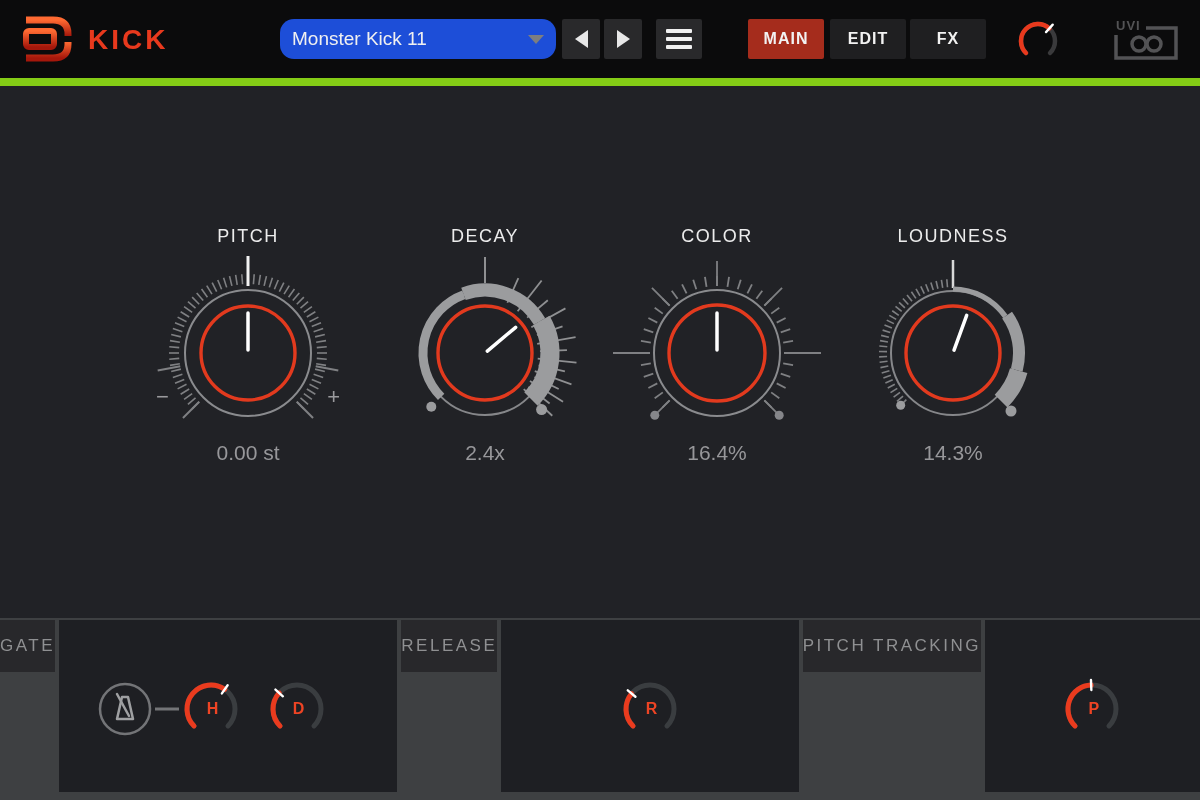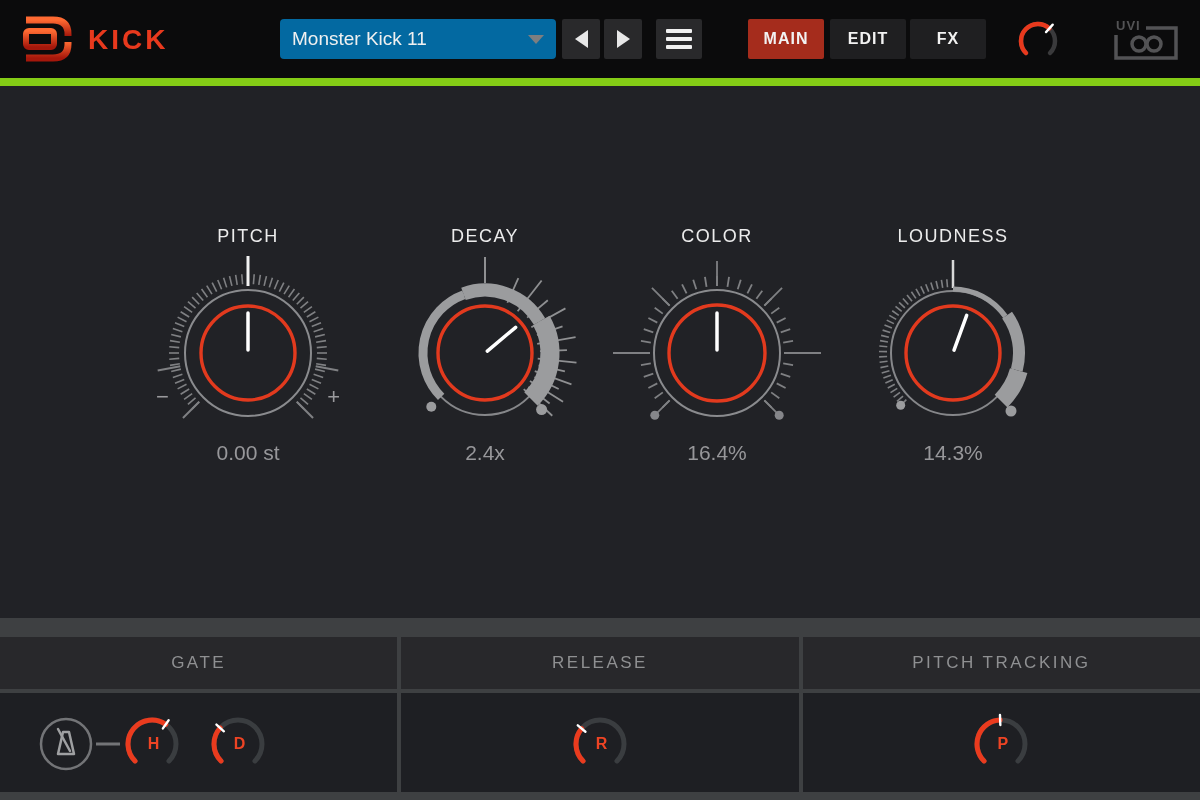--- a/index.html
+++ b/index.html
@@ -4,22 +4,22 @@
 <style>
   html,body{margin:0;padding:0;}
   body{width:1200px;height:800px;background:#212226;font-family:"Liberation Sans",sans-serif;
        position:relative;overflow:hidden;}
   
   .topbar{position:absolute;top:0;left:0;width:1200px;height:78px;background:#0b0b0c;
           border-bottom:8px solid #84cc16;box-sizing:content-box;}
   .logo-wrap{position:absolute;left:18px;top:11px;width:54px;height:56px;}
   .logo-text{position:absolute;left:88px;top:24px;color:#e8391d;font-size:28px;font-weight:bold;
              letter-spacing:3px;}
-  .preset{position:absolute;left:280px;top:19px;width:276px;height:40px;background:#0369a1;
-          display:flex;align-items:center;padding:0 12px;box-sizing:border-box;border-radius:4px;
+  .preset{position:absolute;left:280px;top:19px;width:276px;height:40px;background:#1d4ed8;
+          display:flex;align-items:center;padding:0 12px;box-sizing:border-box;border-radius:14px;
           cursor:pointer;}
   .preset-label{color:#f0f0f0;font-size:19px;}
   .caret-down{margin-left:auto;width:0;height:0;border-left:8px solid transparent;
               border-right:8px solid transparent;border-top:9px solid #7d7e80;}
   .navbtn{position:absolute;top:19px;width:38px;height:40px;background:#29292b;border-radius:2px;
           display:flex;align-items:center;justify-content:center;cursor:pointer;}
   .tri-left{width:0;height:0;border-top:9px solid transparent;border-bottom:9px solid transparent;
             border-right:13px solid #e8e8e8;}
   .tri-right{width:0;height:0;border-top:9px solid transparent;border-bottom:9px solid transparent;
              border-left:13px solid #e8e8e8;}
@@ -35,21 +35,21 @@
   
   .knob-block{position:absolute;top:226px;width:220px;text-align:center;}
   .knob-label{color:#ececec;font-size:18px;letter-spacing:1.5px;font-weight:500;}
   .knob-svg{margin-top:6px;overflow:visible;cursor:pointer;}
   .knob-value{margin-top:-16px;color:#97979a;font-size:21px;}
   .minus-sign,.plus-sign{position:absolute;color:#9a9a9d;font-size:22px;top:158px;}
   .minus-sign{left:18px;} .plus-sign{right:18px;}
   
   .bottom{position:absolute;left:0;top:618px;width:1200px;height:182px;background:#3e4042;
           display:flex;gap:4px;padding:2px 0 8px 0;box-sizing:border-box;}
-  .panel{flex:1;display:flex;flex-direction:column;gap:4px;margin-top:17px;}
+  .panel{flex:1;display:flex;flex-direction:row;gap:4px;}
   .panel-header{height:52px;background:#28282b;color:#8f9092;display:flex;align-items:center;
                 justify-content:center;font-size:17px;letter-spacing:2.5px;}
   .panel-body{flex:1;background:#1e1f23;position:relative;}
   .miniknob{position:absolute;width:64px;height:64px;top:52%;transform:translateY(-50%);cursor:pointer;}
   .miniknob .letter{position:absolute;inset:0;display:flex;align-items:center;justify-content:center;
                     color:#ee4424;font-size:16px;font-weight:600;padding-left:3px;}
   .miniknob .letter.small{font-size:13px;}
   .center-knob{left:50%;transform:translate(-50%,-50%);}
   .metroicon{position:absolute;left:38px;top:52%;transform:translateY(-50%);cursor:pointer;}
   .gate-dash{position:absolute;left:96px;top:52%;width:24px;height:3px;background:#737477;

